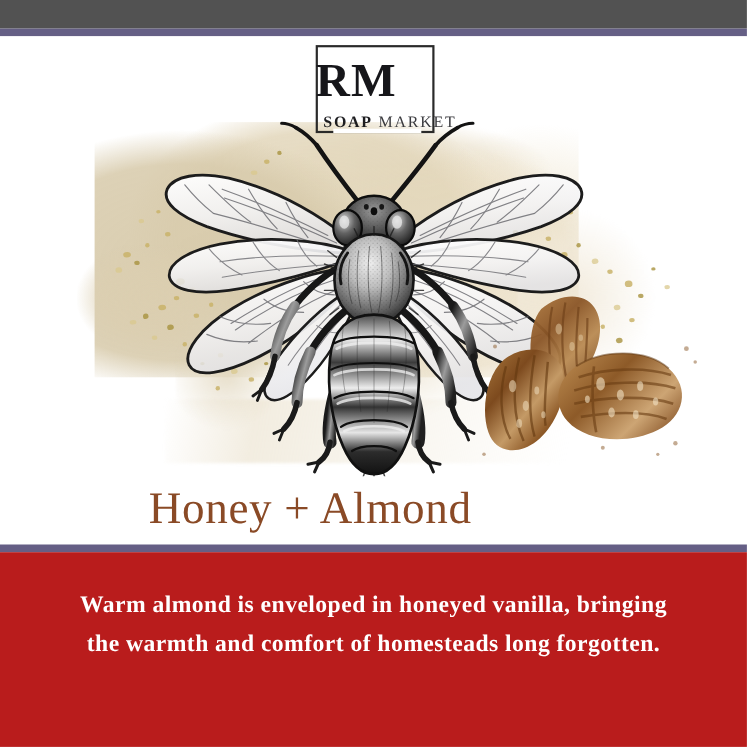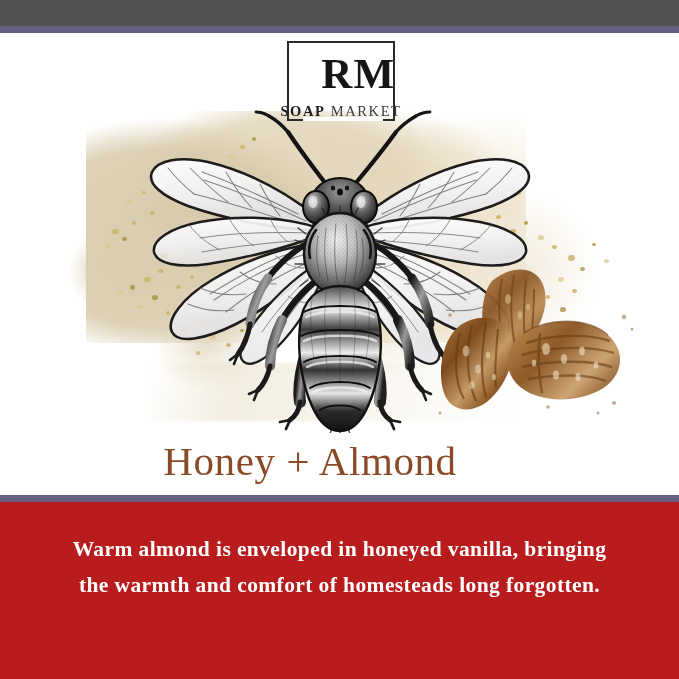--- a/index.html
+++ b/index.html
@@ -117,33 +117,33 @@
   .logo-box-gap {
     position: absolute;
     left: 14px; bottom: -2px;
     width: 80px; height: 4px;
     background: #ffffff;
   }
   .logo-rm {
     position: absolute;
     left: 0; top: 8px;
     width: 108px;
-    text-align: right;
+    text-align: left;
     font-family: "Liberation Serif", serif;
     font-weight: 700;
     font-size: 43px;
     line-height: 50px;
     letter-spacing: 1px;
     color: #16161a;
   }
   .logo-sub {
     position: absolute;
     left: -20px; top: 62px;
     width: 148px;
-    text-align: center;
+    text-align: right;
     white-space: nowrap;
     font-family: "Liberation Serif", serif;
     font-size: 14.5px;
     letter-spacing: 1.6px;
     color: #1d1d20;
   }
   .logo-sub .soap { font-weight: 700; }
   .logo-sub .market { font-weight: 400; color: #3a3a3e; }
 
   
@@ -167,21 +167,20 @@
     position: absolute;
     left: 0; top: 437px;
     width: 564px;
     text-align: center;
     font-family: "Liberation Serif", serif;
     font-weight: 400;
     font-size: 41px;
     line-height: 48px;
     letter-spacing: 0.6px;
     color: #8a4a26;
-    margin-left: 28px;
   }
 
   
   .bottom-rule {
     position: absolute;
     left: 0; top: 495px;
     width: 679px; height: 7px;
     background: #655f85;
   }
   .desc-block {

